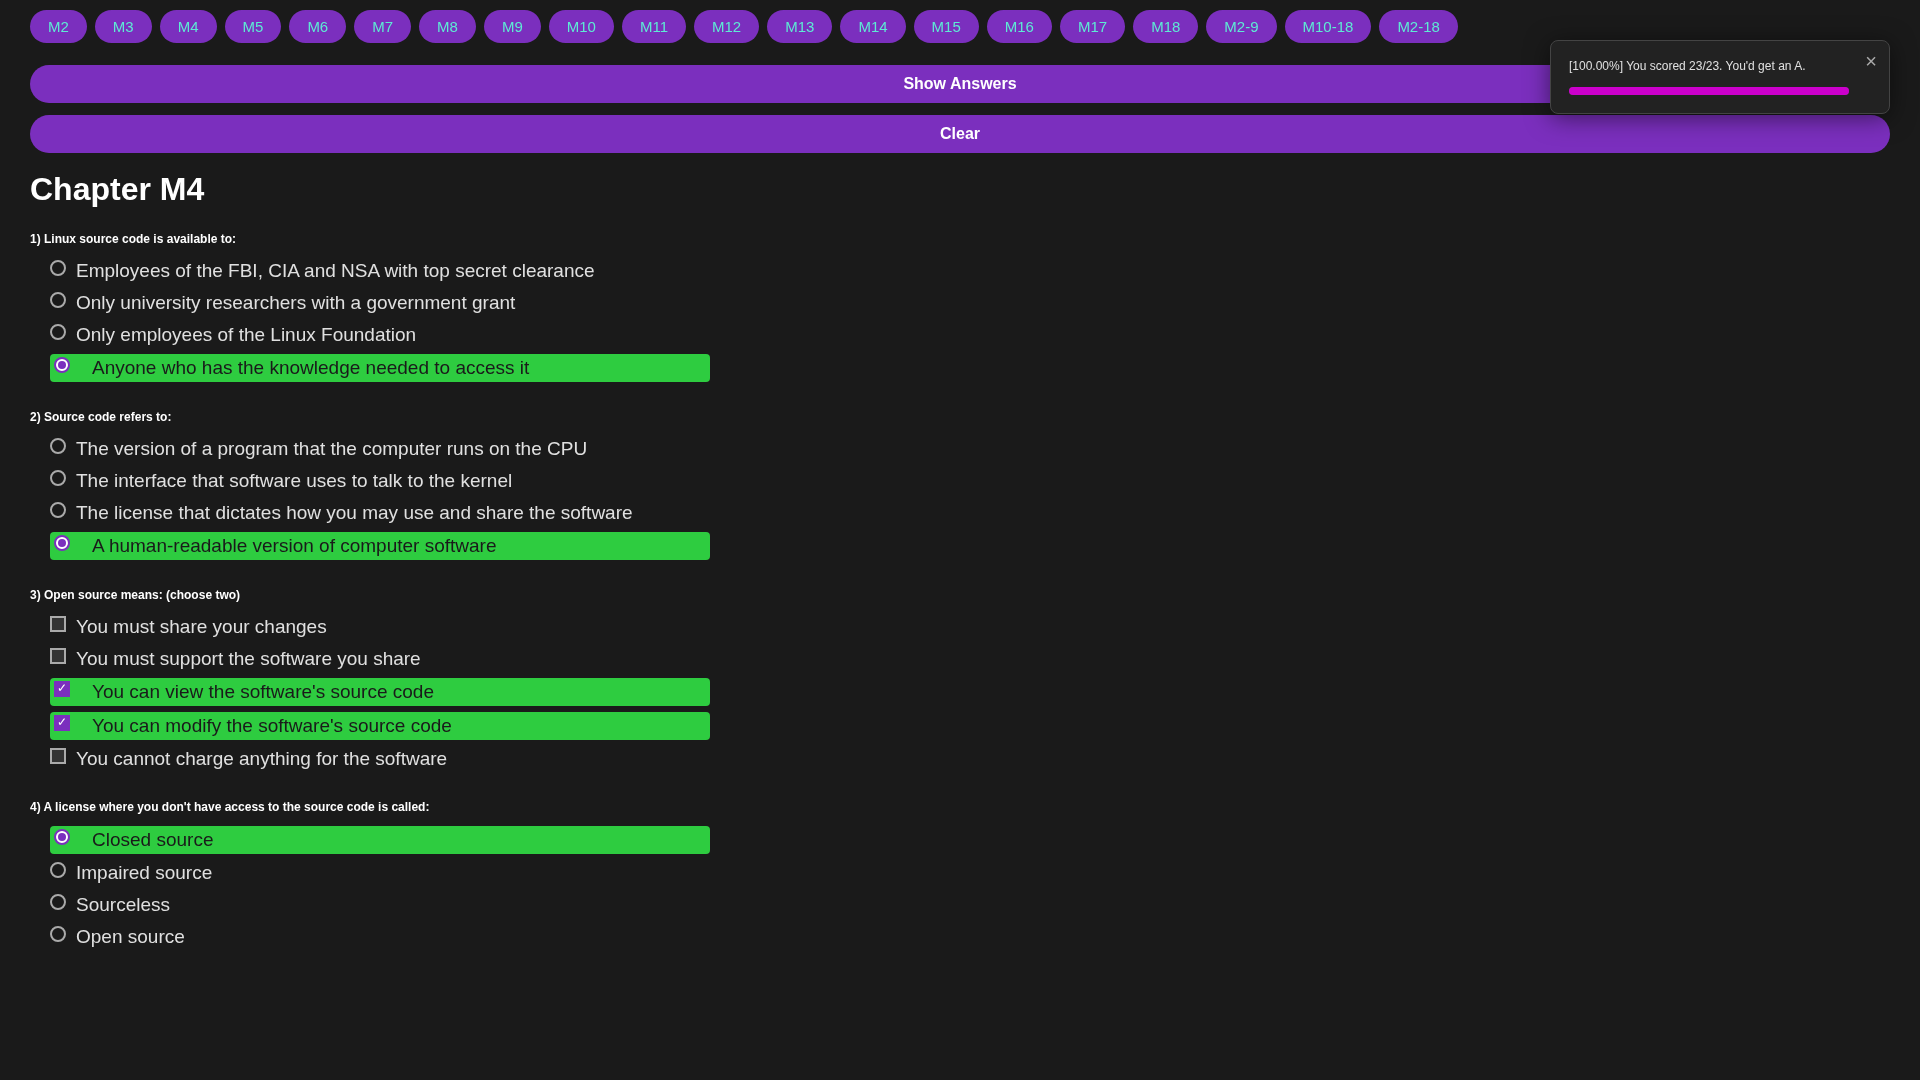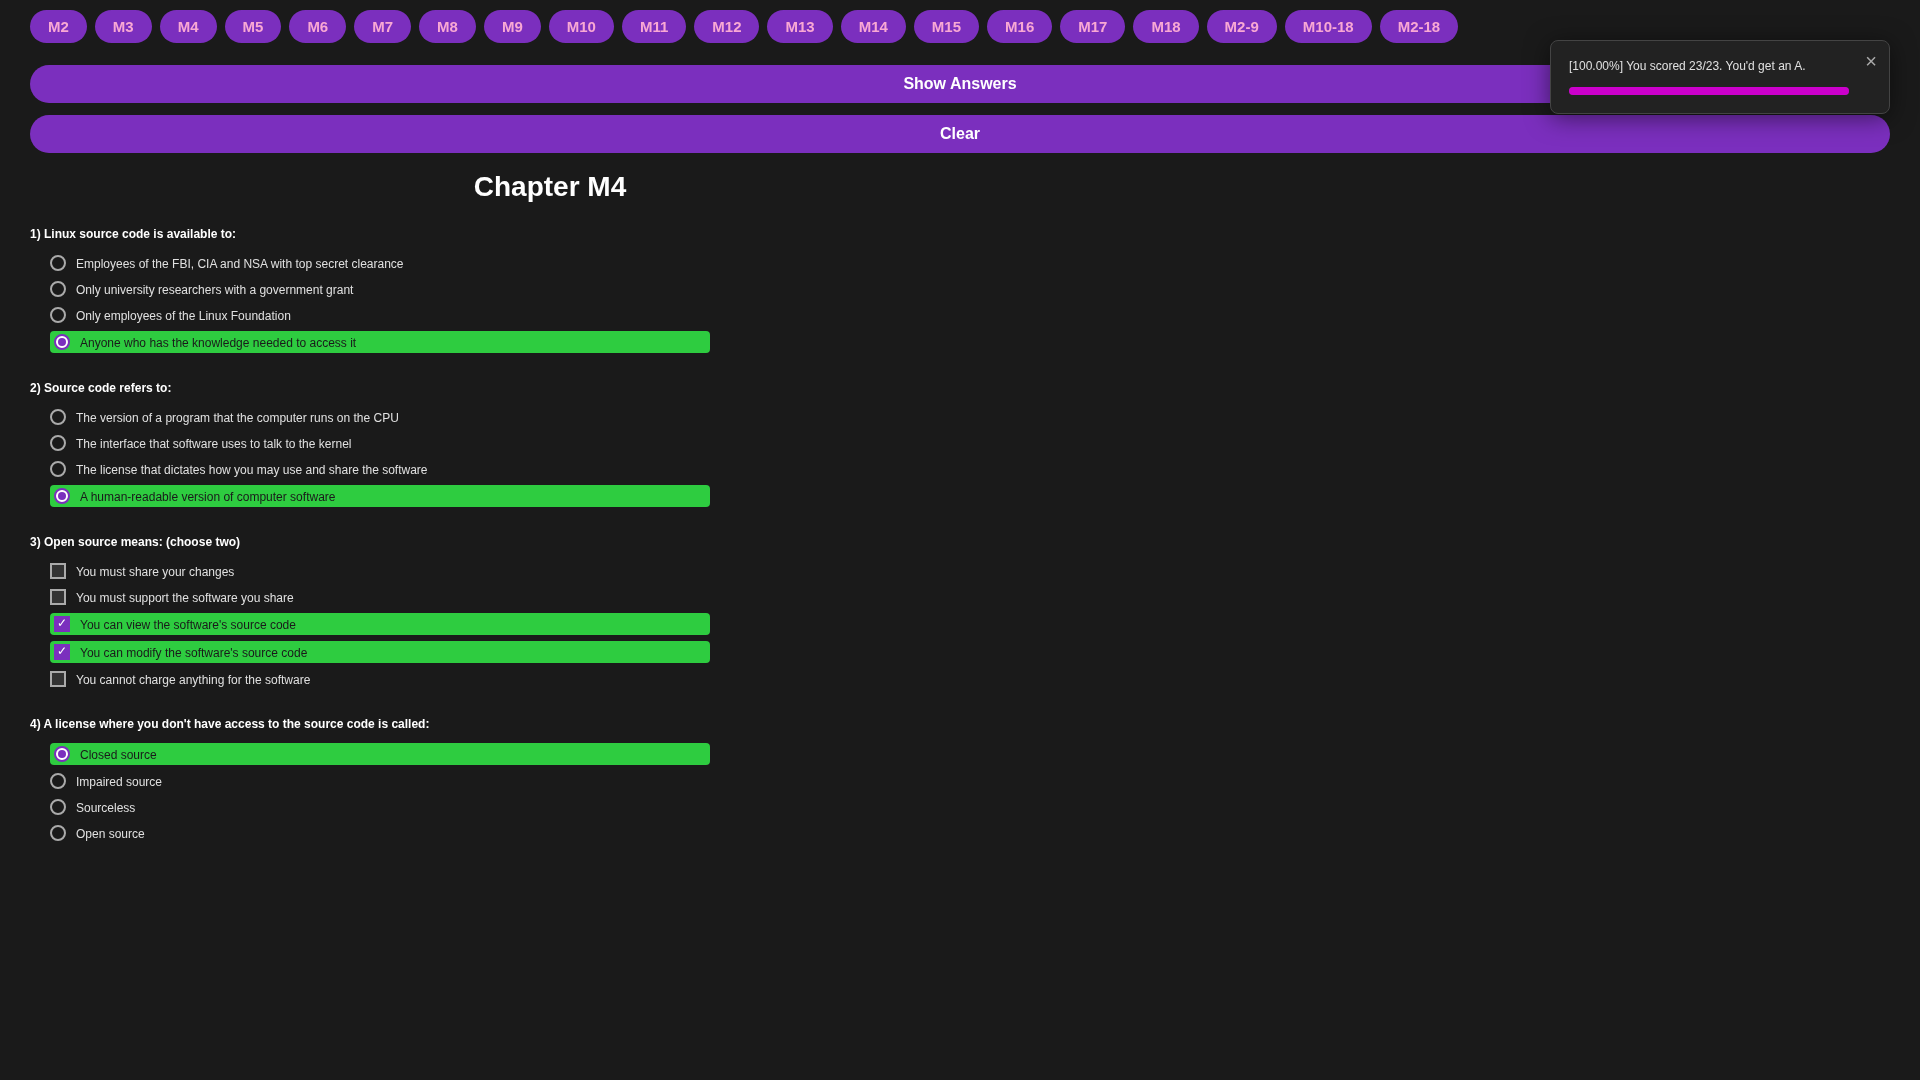--- a/index.html
+++ b/index.html
@@ -15,26 +15,26 @@
     
     .top-nav {
       display: flex;
       flex-wrap: wrap;
       gap: 8px;
       padding: 10px 30px;
       background: #1a1a1a;
     }
     .nav-btn {
       background: #7b2fbe;
-      color: #f9a8d4;
+      color: #5eead4;
       border: none;
       border-radius: 20px;
       padding: 8px 18px;
       font-size: 15px;
-      font-weight: bold;
+      font-weight: normal;
       cursor: pointer;
       min-width: 55px;
       text-align: center;
     }
 
     
     .action-bar {
       display: flex;
       gap: 12px;
       padding: 12px 30px 18px 30px;
@@ -50,53 +50,53 @@
       font-weight: bold;
       cursor: pointer;
     }
 
     
     .main-content {
       padding: 0 30px 40px 30px;
       max-width: 1100px;
     }
     h1.chapter-title {
-      font-size: 28px;
+      font-size: 32px;
       font-weight: bold;
       color: #fff;
       margin-bottom: 24px;
-      text-align: center;
     }
     .question {
       margin-bottom: 28px;
     }
     .question-text {
       font-size: 12px;
       font-weight: bold;
       color: #fff;
       margin-bottom: 12px;
     }
     .options-list {
       list-style: none;
       padding-left: 20px;
     }
     .options-list li {
       display: flex;
-      align-items: flex-end;
+      align-items: flex-start;
       margin-bottom: 6px;
-      font-size: 12px;
+      font-size: 19px;
       color: #e0e0e0;
       padding: 2px 0;
     }
     .options-list li.correct-answer {
       background: #2ecc40;
       color: #1a1a1a;
       border-radius: 4px;
       padding: 3px 8px 3px 4px;
       width: 660px;
+      gap: 12px;
     }
 
     
     .score-popup {
       position: fixed;
       top: 40px;
       right: 30px;
       background: #222;
       border: 1px solid #444;
       border-radius: 8px;

